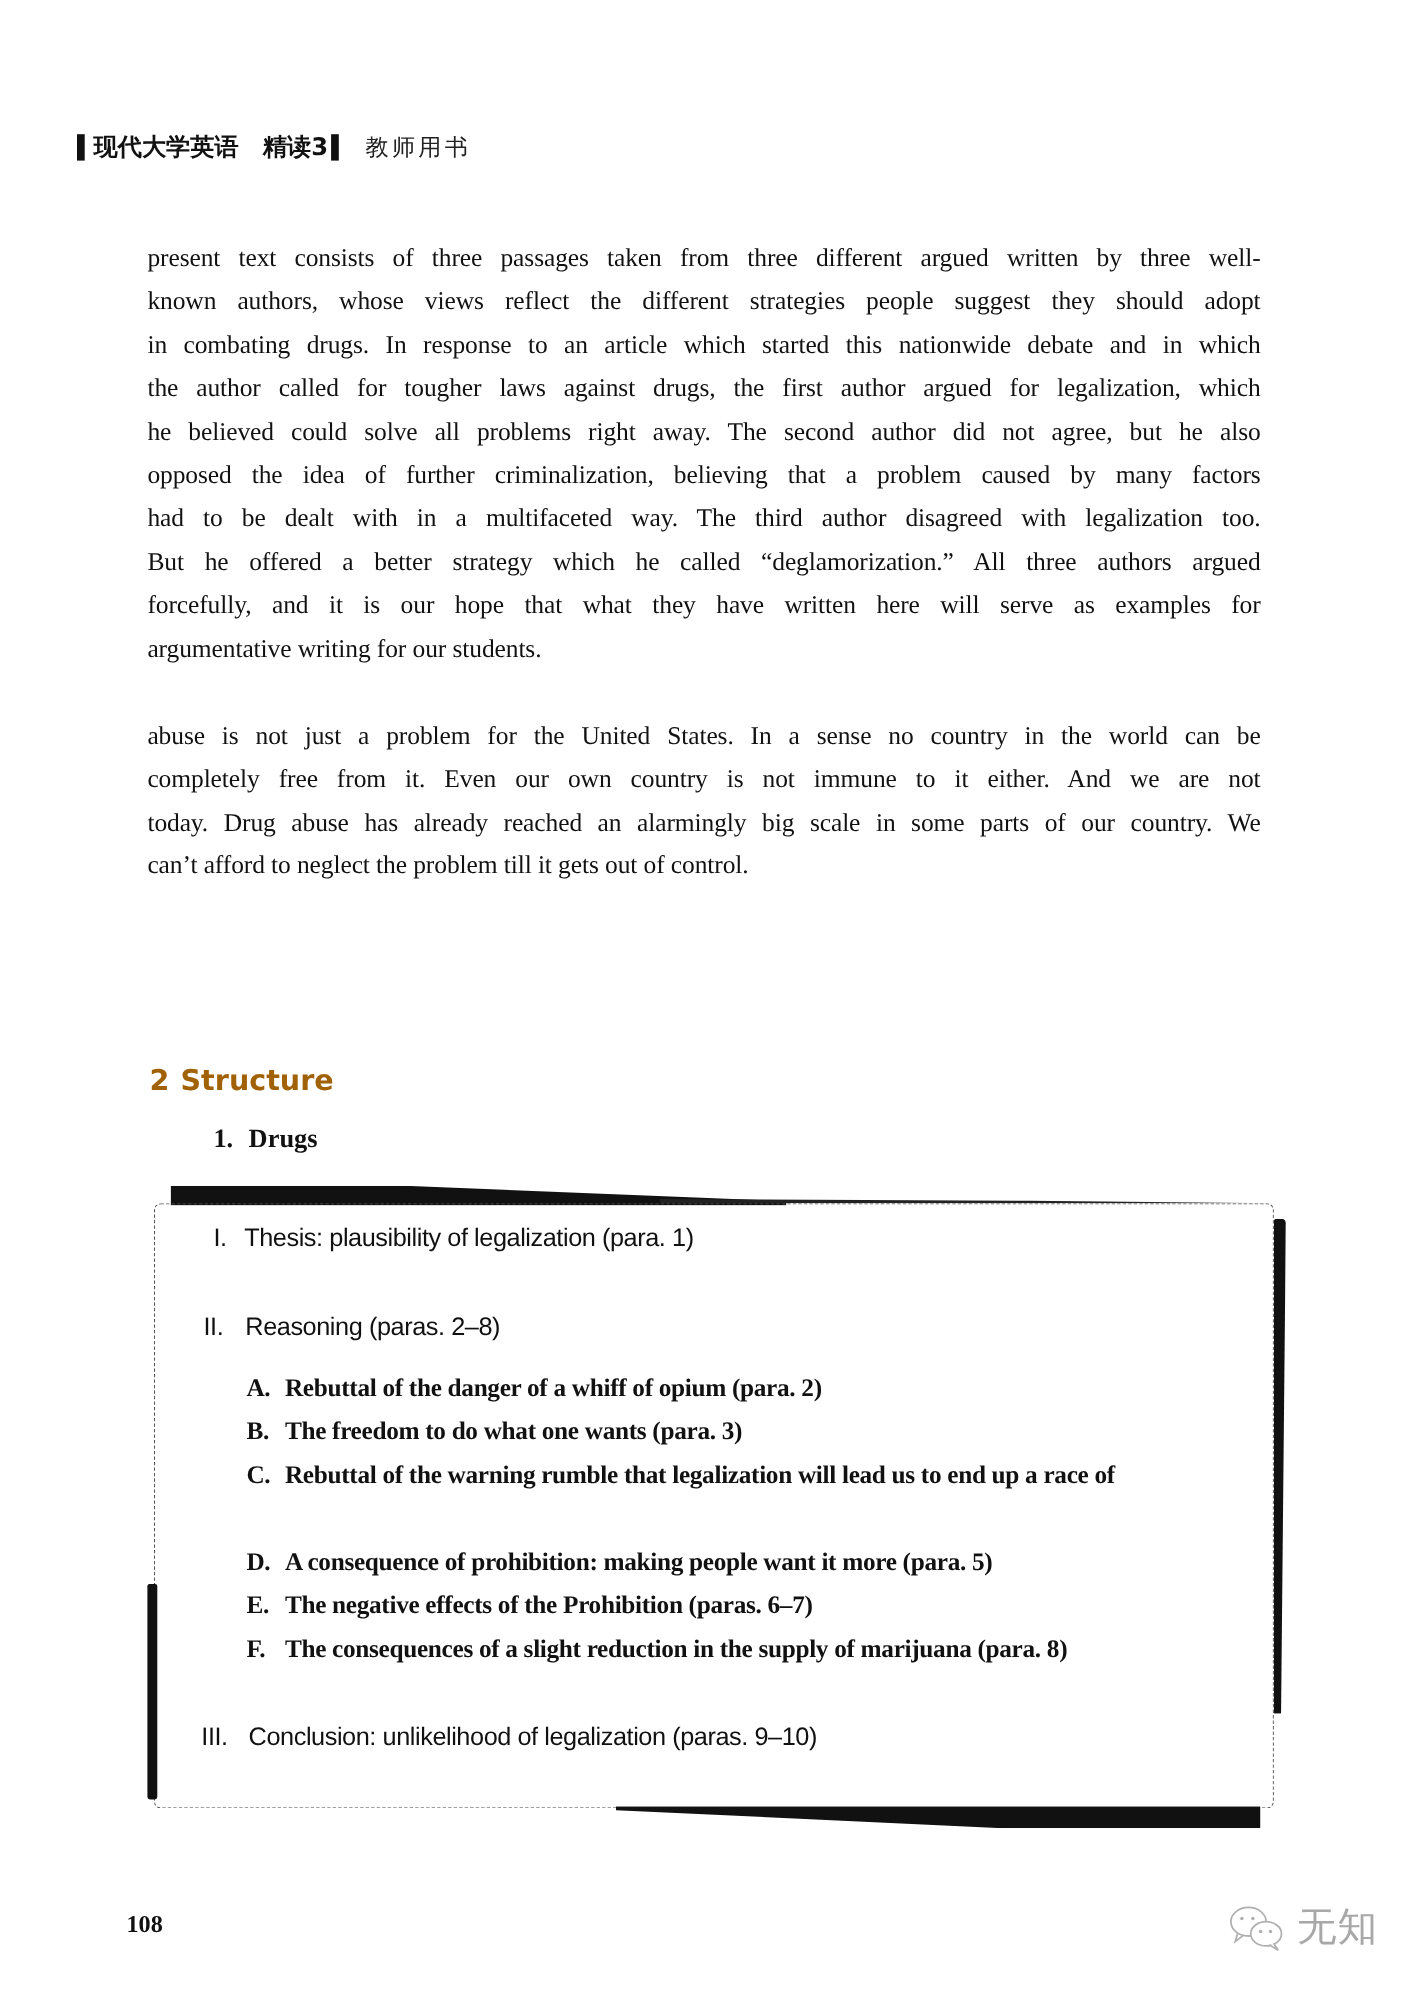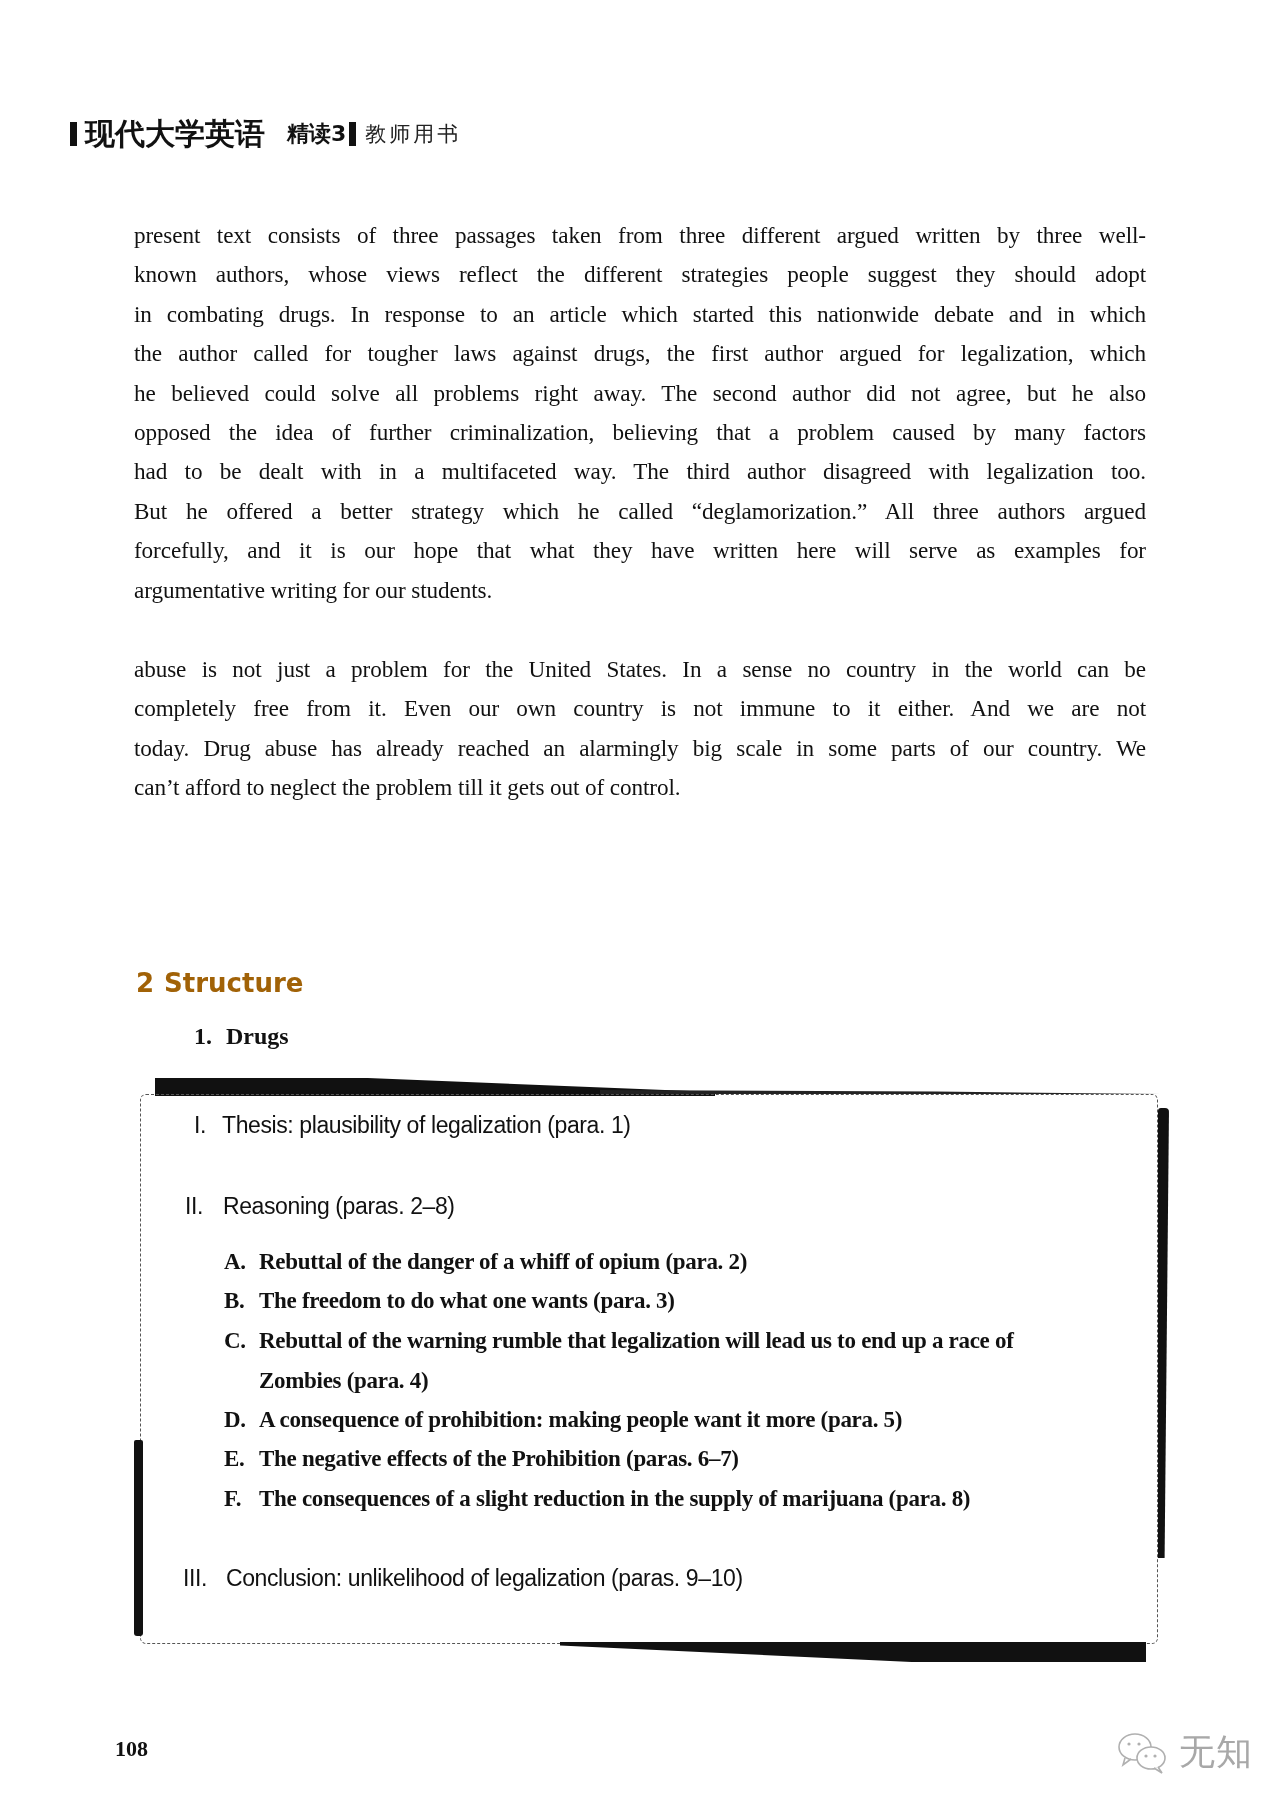--- a/index.html
+++ b/index.html
@@ -25,21 +25,21 @@
     }
     .header .bar {
       display: inline-block;
       width: 7px;
       height: 24px;
       background: #111;
     }
     .header .title {
       font-family: "DejaVu Sans", sans-serif;
       font-weight: bold;
-      font-size: 30px;
+      font-size: 22px;
       letter-spacing: 0px;
       margin-left: 8px;
       color: #111;
     }
     .header .volume {
       font-family: "DejaVu Sans", sans-serif;
       font-weight: bold;
       font-size: 22px;
       margin-left: 22px;
       color: #111;
@@ -47,21 +47,21 @@
     .header .bar2 {
       display: inline-block;
       width: 7px;
       height: 24px;
       background: #111;
       margin-left: 3px;
     }
     .header .subtitle {
       font-family: "DejaVu Serif", serif;
       font-size: 21px;
-      margin-left: 9px;
+      margin-left: 24px;
       color: #222;
       letter-spacing: 3px;
     }
 
     .para {
       position: absolute;
       left: 134px;
       width: 1012px;
       font-size: 23.2px;
       line-height: 39.4px;
@@ -286,21 +286,20 @@
 </div>
 
 <div class="sub-item" id="sub-a">
   <span class="marker">A.</span><span>Rebuttal of the danger of a whiff of opium (para. 2)</span>
 </div>
 <div class="sub-item" id="sub-b">
   <span class="marker">B.</span><span>The freedom to do what one wants (para. 3)</span>
 </div>
 <div class="sub-item" id="sub-c">
   <span class="marker">C.</span><span>Rebuttal of the warning rumble that legalization will lead us to end up a race of</span>
-  <span class="cont">Zombies (para. 4)</span>
 </div>
 <div class="sub-item" id="sub-d">
   <span class="marker">D.</span><span>A consequence of prohibition: making people want it more (para. 5)</span>
 </div>
 <div class="sub-item" id="sub-e">
   <span class="marker">E.</span><span>The negative effects of the Prohibition (paras. 6–7)</span>
 </div>
 <div class="sub-item" id="sub-f">
   <span class="marker">F.</span><span>The consequences of a slight reduction in the supply of marijuana (para. 8)</span>
 </div>

